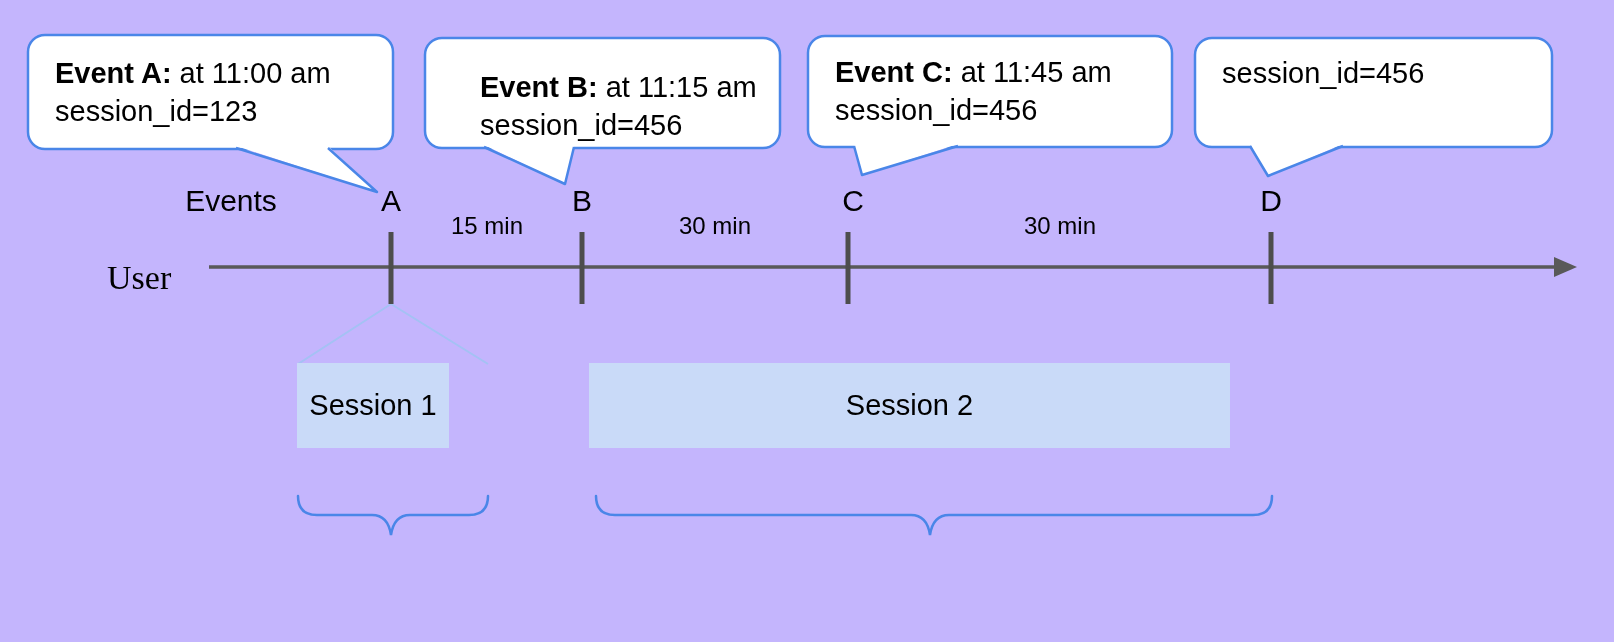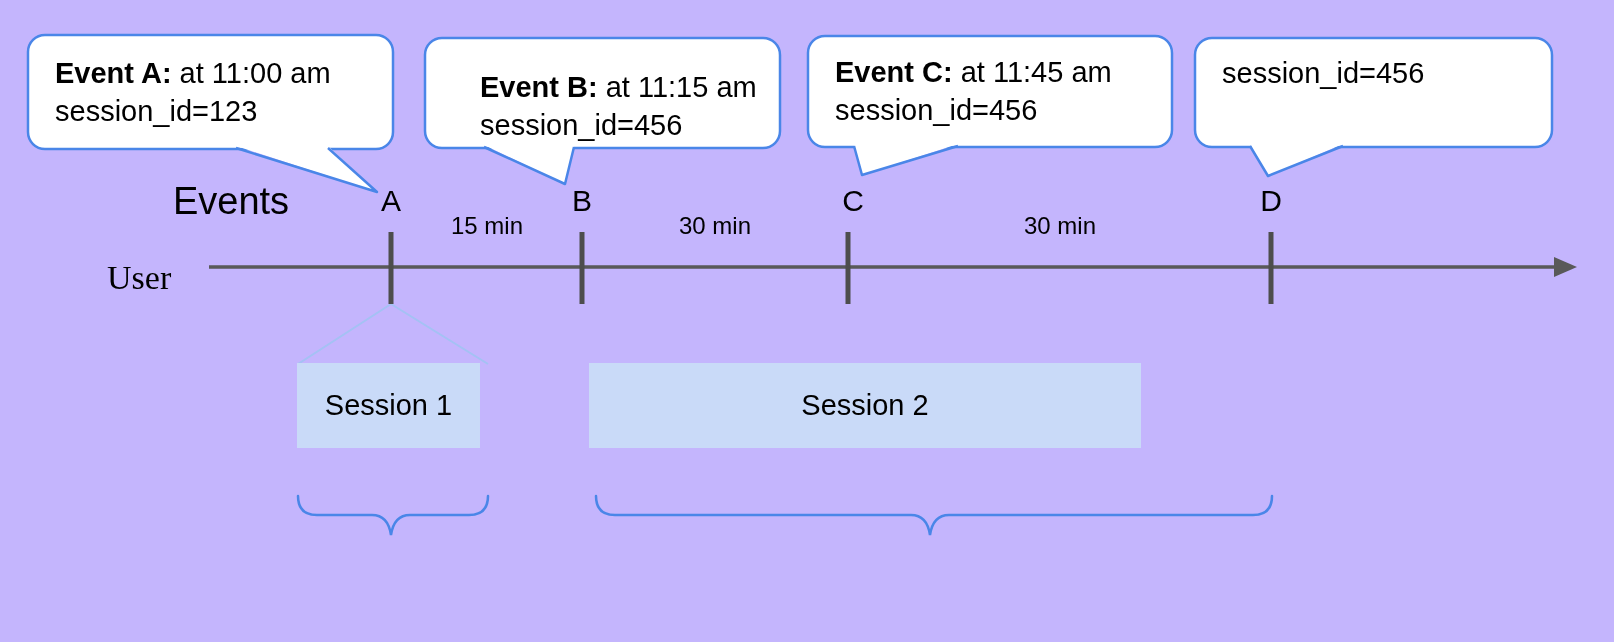--- a/index.html
+++ b/index.html
@@ -4,21 +4,21 @@
 <style>
   html,body{margin:0;padding:0;background:#fff;}
   #stage{
     position:relative;width:1614px;height:642px;background:#c4b5fd;
     font-family:"Liberation Sans",sans-serif;color:#000;overflow:hidden;
   }
   #shapes{position:absolute;left:0;top:0;z-index:1;}
   .txt{position:absolute;z-index:2;white-space:nowrap;}
   .bubble-text{font-size:29px;line-height:38px;}
   .b{font-weight:bold;}
-  .axis-label{font-size:38px;line-height:34px;text-align:center;}
+  .axis-label{font-size:30px;line-height:34px;text-align:center;}
   .tick-letter{font-size:30px;line-height:34px;text-align:center;width:60px;}
   .user-label{font-size:34px;line-height:40px;}
   .interval{font-size:24px;line-height:30px;text-align:center;width:140px;}
   .session-box{
     position:absolute;z-index:2;background:#c9daf8;
     display:flex;align-items:center;justify-content:center;
     font-size:29px;top:363px;height:85px;
   }
   .length-label{font-size:34px;line-height:42px;text-align:center;width:520px;}
 </style>
@@ -92,21 +92,21 @@
 
   <div class="txt tick-letter" style="left:361px;top:184px;">A</div>
   <div class="txt tick-letter" style="left:552px;top:184px;">B</div>
   <div class="txt tick-letter" style="left:823px;top:184px;">C</div>
   <div class="txt tick-letter" style="left:1241px;top:184px;">D</div>
 
   <div class="txt interval" style="left:417px;top:211px;">15 min</div>
   <div class="txt interval" style="left:645px;top:211px;">30 min</div>
   <div class="txt interval" style="left:990px;top:211px;">30 min</div>
 
-  <div class="session-box" style="left:297px;width:183px;">
+  <div class="session-box" style="left:297px;width:152px;">
     <span>Session 1</span>
   </div>
-  <div class="session-box" style="left:589px;width:552px;">
+  <div class="session-box" style="left:589px;width:641px;">
     <span>Session 2</span>
   </div>
 
 
 </div>
 
 </body></html>

